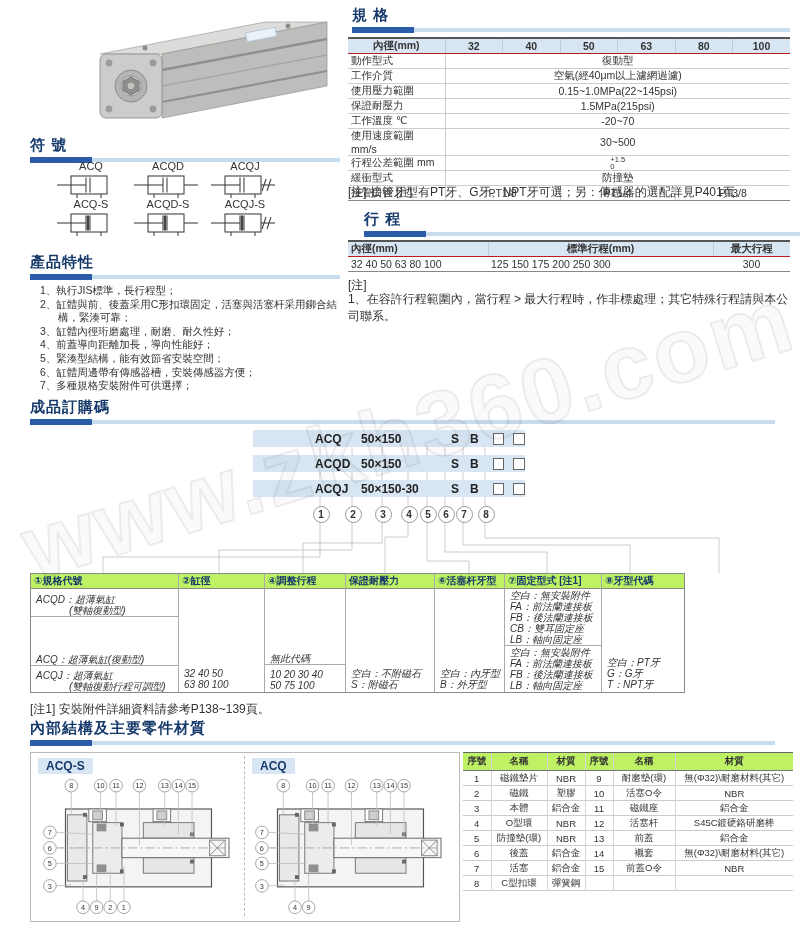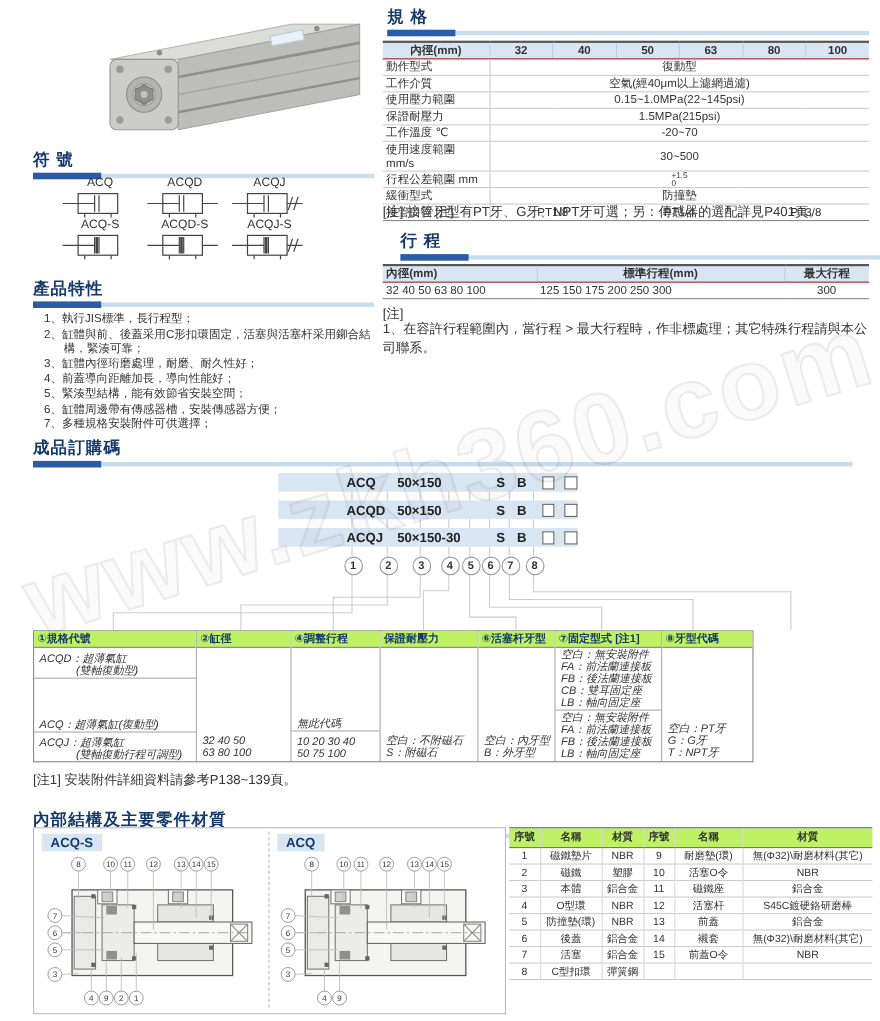--- a/index.html
+++ b/index.html
@@ -401,21 +401,21 @@
       <div class="oc-head">⑧牙型代碼</div>
       <div class="oc-cell" style="height: 101px;">
         <div>空白：PT牙</div>
         <div>G：G牙</div>
         <div>T：NPT牙</div>
       </div>
     </div>
   </div>
 <div class="abs note" style="left:30px;top:701px;">[注1] 安裝附件詳細資料請參考P138~139頁。</div>
 
-<div class="abs" style="left:30px;top:736px;width:745px;">
+<div class="abs" style="left:30px;top:719px;width:745px;">
   <div class="sec-title">內部結構及主要零件材質</div>
   <div class="sec-bar" style="margin-top:3px;">
       <i class="dark"></i>
     </div>
 </div>
 
 <div class="diag-box" style="left:30px;top:752px;width:428px;height:168px;"></div>
 <div class="diag-divider" style="left:244px;top:756px;height:160px;"></div>
 <div class="diag-label" style="left:38px;top:758px;">ACQ-S</div>
 <div class="diag-label" style="left:252px;top:758px;">ACQ</div>

